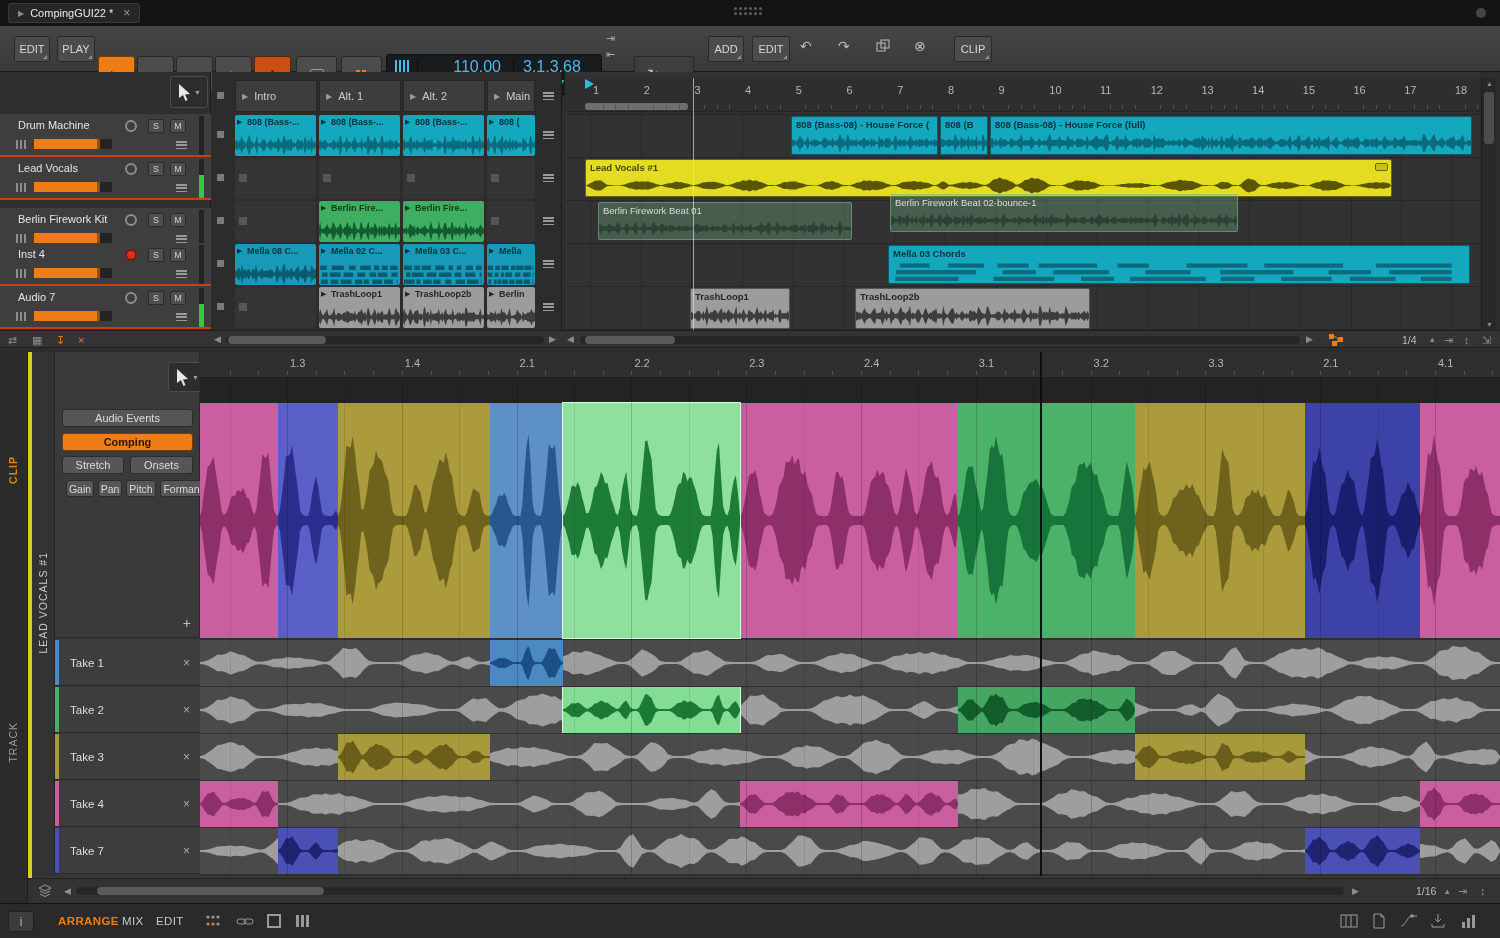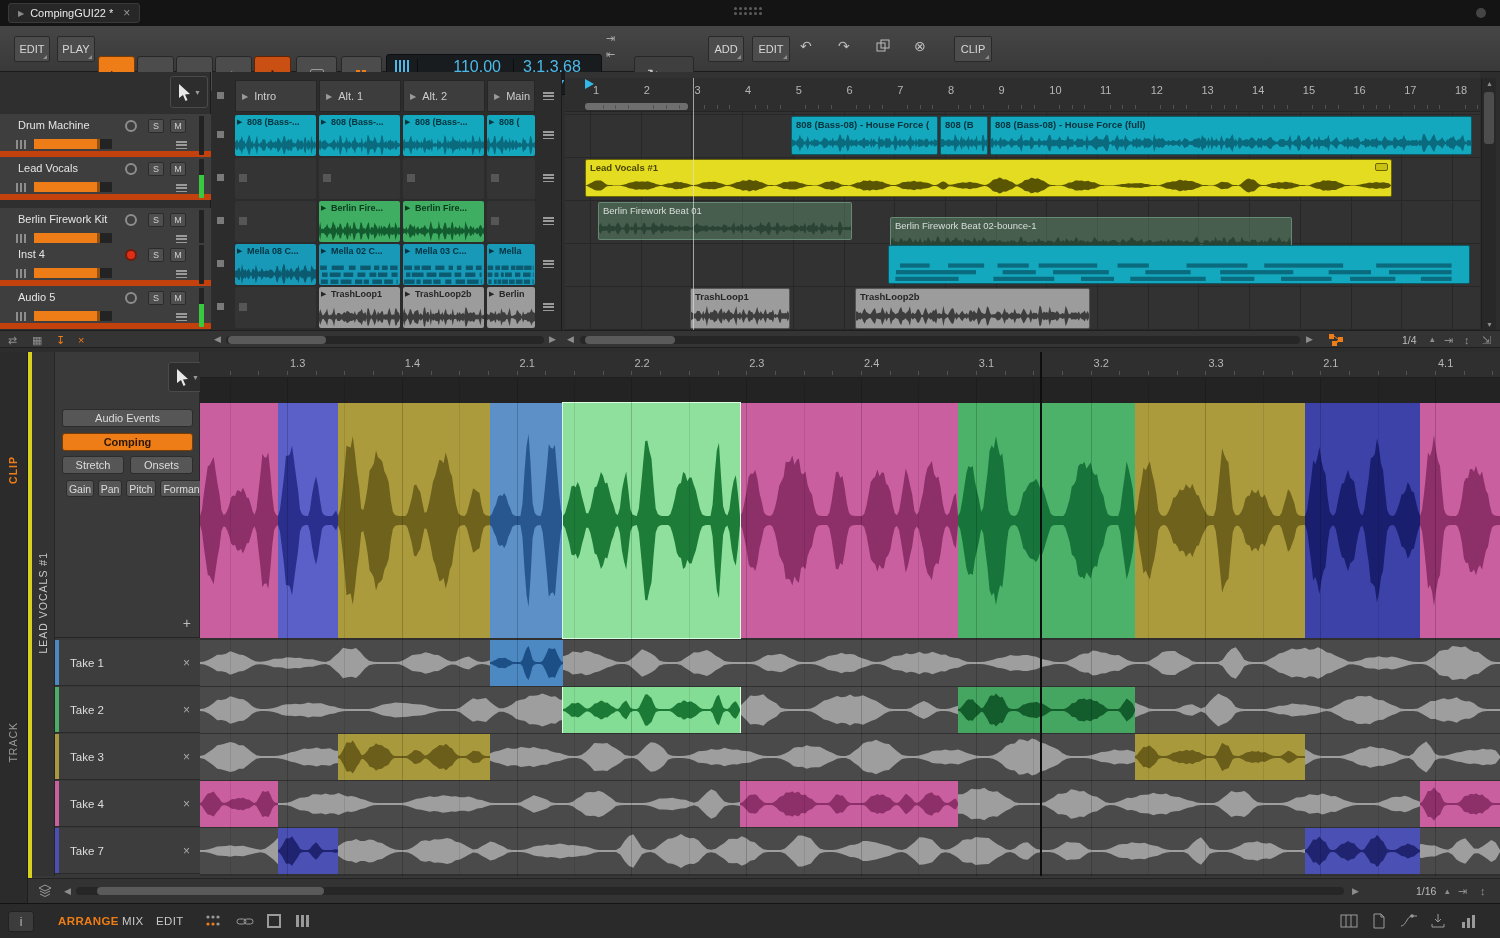--- a/index.html
+++ b/index.html
@@ -33,21 +33,21 @@
   display:flex;align-items:center;justify-content:space-evenly;color:#c0c0c0}
 .ghost{position:absolute;color:#bdbdbd;font-size:14px;display:flex;align-items:center;justify-content:center}
 
 .tpanel{left:0;top:72px;width:211px;height:258px;background:#2f2f2f;border-right:1px solid #1b1b1b}
 .thead-btn{position:absolute;top:82px;height:24px;background:#434343;border:1px solid #262626;border-radius:2px;
   display:flex;align-items:center;justify-content:center;gap:3px}
 .hamb{display:inline-block;width:11px;height:8px;background:repeating-linear-gradient(#9a9a9a 0 1.6px,transparent 1.6px 3.4px)}
 .gridico{display:inline-block;width:11px;height:10px;
   background:conic-gradient(#ef7d17 0 0);-webkit-mask:repeating-linear-gradient(90deg,#000 0 4px,transparent 4px 6px),repeating-linear-gradient(#000 0 4px,transparent 4px 6px);
   background-color:#ef7d17;mask-composite:intersect}
-.trk{position:absolute;left:0;width:211px;height:43px;background:#3e3e3e;border-bottom:6px solid #c2410c}
+.trk{position:absolute;left:0;width:211px;height:43px;background:#3e3e3e;border-bottom:2px solid #c2410c}
 .trk .nm{position:absolute;left:18px;top:5px;color:#e5e5e5;white-space:nowrap}
 .trk .arm{position:absolute;left:125px;top:6px;width:12px;height:12px;border:2px solid #8d8d8d;border-radius:50%}
 .trk .arm.red{background:#df2f17;border-color:#6e1d0d}
 .trk .smb{position:absolute;top:5px;width:16px;height:14px;background:#4f4f4f;border:1px solid #2b2b2b;border-radius:2px;
   color:#cfcfcf;font-size:9px;display:flex;align-items:center;justify-content:center}
 .trk .mini{position:absolute;left:16px;top:26px;width:12px;height:9px;
   background:repeating-linear-gradient(90deg,#8d8d8d 0 2px,transparent 2px 4px)}
 .trk .fader{position:absolute;left:34px;top:25px;width:78px;height:10px;background:#232323;border-radius:1px}
 .trk .fader i{display:block;height:100%;width:66px;background:#ef7d17;border-right:3px solid #94500e}
 .trk .hb{position:absolute;right:24px;top:27px}
@@ -285,21 +285,21 @@
       <span class="smb" style="left:148px">S</span>
       <span class="smb" style="left:170px">M</span>
       <span class="mini"></span>
       <div class="fader">
           <i></i>
         </div>
       <span class="hamb hb"></span>
       <div class="meter"></div>
     </div>
     <div class="trk" style="top:172px">
-      <span class="nm">Audio 5</span>
+      <span class="nm">Audio 7</span>
       <span class="arm"></span>
       <span class="smb" style="left:148px">S</span>
       <span class="smb" style="left:170px">M</span>
       <span class="mini"></span>
       <div class="fader">
           <i></i>
         </div>
       <span class="hamb hb"></span>
       <div class="meter on"></div>
     </div>
@@ -649,28 +649,29 @@
         </svg>
       <span class="abs" style="right:3px;top:3px;width:13px;height:8px;background:#c9c213;border:1px solid #6b6600;border-radius:2px"></span>
       </div>
 
     <div class="tclip" style="left:33px;top:130px;width:254px;height:38px;background:rgba(105,165,125,.38);border-color:rgba(140,190,160,.45);color:#d8ded8">
       <span class="t" style="font-weight:normal">Berlin Firework Beat 01</span>
       <svg class="wf" style="height:15px;bottom:3px" viewBox="0 0 100 30" preserveAspectRatio="none">
           <polygon points="0.00,9.05 0.59,4.02 1.18,9.95 1.76,10.38 2.35,9.97 2.94,11.44 3.53,8.86 4.12,3.28 4.71,9.42 5.29,10.12 5.88,9.53 6.47,12.16 7.06,5.38 7.65,2.44 8.24,8.19 8.82,12.92 9.41,13.71 10.00,12.37 10.59,6.73 11.18,3.03 11.76,7.75 12.35,13.86 12.94,10.42 13.53,12.82 14.12,5.01 14.71,2.40 15.29,12.57 15.88,12.33 16.47,12.37 17.06,11.72 17.65,3.14 18.24,4.70 18.82,11.69 19.41,11.77 20.00,11.72 20.59,12.35 21.18,5.04 21.76,2.18 22.35,8.27 22.94,8.73 23.53,11.72 24.12,11.00 24.71,4.45 25.29,5.00 25.88,10.88 26.47,8.94 27.06,11.24 27.65,11.05 28.24,7.11 28.82,9.26 29.41,9.02 30.00,12.66 30.59,10.91 31.18,12.76 31.76,8.00 32.35,11.19 32.94,12.09 33.53,10.37 34.12,10.02 34.71,10.71 35.29,9.79 35.88,11.45 36.47,13.73 37.06,12.60 37.65,9.29 38.24,7.95 38.82,3.88 39.41,7.63 40.00,9.04 40.59,9.43 41.18,10.58 41.76,9.85 42.35,8.86 42.94,8.49 43.53,12.43 44.12,12.06 44.71,10.40 45.29,9.13 45.88,11.33 46.47,11.39 47.06,10.20 47.65,11.11 48.24,12.57 48.82,11.54 49.41,6.38 50.00,7.50 50.59,8.36 51.18,12.75 51.76,10.49 52.35,13.48 52.94,7.88 53.53,1.91 54.12,12.88 54.71,10.95 55.29,9.09 55.88,11.35 56.47,4.71 57.06,8.96 57.65,13.55 58.24,10.03 58.82,10.82 59.41,11.82 60.00,6.18 60.59,9.72 61.18,13.32 61.76,11.81 62.35,10.83 62.94,9.41 63.53,10.00 64.12,2.08 64.71,8.03 65.29,7.94 65.88,10.82 66.47,8.98 67.06,2.85 67.65,1.92 68.24,11.01 68.82,12.79 69.41,10.45 70.00,11.50 70.59,1.50 71.18,5.05 71.76,10.28 72.35,11.93 72.94,8.75 73.53,7.80 74.12,11.85 74.71,10.37 75.29,13.02 75.88,10.68 76.47,9.25 77.06,10.09 77.65,5.67 78.24,9.20 78.82,8.54 79.41,13.74 80.00,8.77 80.59,10.41 81.18,9.51 81.76,3.45 82.35,13.78 82.94,9.11 83.53,8.13 84.12,9.16 84.71,5.99 85.29,1.56 85.88,10.29 86.47,8.19 87.06,13.74 87.65,11.56 88.24,3.45 88.82,4.44 89.41,10.19 90.00,7.14 90.59,13.23 91.18,10.11 91.76,12.11 92.35,6.09 92.94,11.88 93.53,12.58 94.12,11.68 94.71,13.16 95.29,1.00 95.88,1.98 96.47,11.02 97.06,13.34 97.65,12.15 98.24,11.46 98.82,11.93 99.41,11.82 100.00,10.20 100.00,19.80 99.41,18.18 98.82,18.07 98.24,18.54 97.65,17.85 97.06,16.66 96.47,18.98 95.88,28.02 95.29,29.00 94.71,16.84 94.12,18.32 93.53,17.42 92.94,18.12 92.35,23.91 91.76,17.89 91.18,19.89 90.59,16.77 90.00,22.86 89.41,19.81 88.82,25.56 88.24,26.55 87.65,18.44 87.06,16.26 86.47,21.81 85.88,19.71 85.29,28.44 84.71,24.01 84.12,20.84 83.53,21.87 82.94,20.89 82.35,16.22 81.76,26.55 81.18,20.49 80.59,19.59 80.00,21.23 79.41,16.26 78.82,21.46 78.24,20.80 77.65,24.33 77.06,19.91 76.47,20.75 75.88,19.32 75.29,16.98 74.71,19.63 74.12,18.15 73.53,22.20 72.94,21.25 72.35,18.07 71.76,19.72 71.18,24.95 70.59,28.50 70.00,18.50 69.41,19.55 68.82,17.21 68.24,18.99 67.65,28.08 67.06,27.15 66.47,21.02 65.88,19.18 65.29,22.06 64.71,21.97 64.12,27.92 63.53,20.00 62.94,20.59 62.35,19.17 61.76,18.19 61.18,16.68 60.59,20.28 60.00,23.82 59.41,18.18 58.82,19.18 58.24,19.97 57.65,16.45 57.06,21.04 56.47,25.29 55.88,18.65 55.29,20.91 54.71,19.05 54.12,17.12 53.53,28.09 52.94,22.12 52.35,16.52 51.76,19.51 51.18,17.25 50.59,21.64 50.00,22.50 49.41,23.62 48.82,18.46 48.24,17.43 47.65,18.89 47.06,19.80 46.47,18.61 45.88,18.67 45.29,20.87 44.71,19.60 44.12,17.94 43.53,17.57 42.94,21.51 42.35,21.14 41.76,20.15 41.18,19.42 40.59,20.57 40.00,20.96 39.41,22.37 38.82,26.12 38.24,22.05 37.65,20.71 37.06,17.40 36.47,16.27 35.88,18.55 35.29,20.21 34.71,19.29 34.12,19.98 33.53,19.63 32.94,17.91 32.35,18.81 31.76,22.00 31.18,17.24 30.59,19.09 30.00,17.34 29.41,20.98 28.82,20.74 28.24,22.89 27.65,18.95 27.06,18.76 26.47,21.06 25.88,19.12 25.29,25.00 24.71,25.55 24.12,19.00 23.53,18.28 22.94,21.27 22.35,21.73 21.76,27.82 21.18,24.96 20.59,17.65 20.00,18.28 19.41,18.23 18.82,18.31 18.24,25.30 17.65,26.86 17.06,18.28 16.47,17.63 15.88,17.67 15.29,17.43 14.71,27.60 14.12,24.99 13.53,17.18 12.94,19.58 12.35,16.14 11.76,22.25 11.18,26.97 10.59,23.27 10.00,17.63 9.41,16.29 8.82,17.08 8.24,21.81 7.65,27.56 7.06,24.62 6.47,17.84 5.88,20.47 5.29,19.88 4.71,20.58 4.12,26.72 3.53,21.14 2.94,18.56 2.35,20.03 1.76,19.62 1.18,20.05 0.59,25.98 0.00,20.95 " fill="rgba(25,50,35,.6)"></polygon>
         </svg>
       </div>
-    <div class="tclip" style="left:325px;top:145px;width:402px;height:38px;background:rgba(105,165,125,.38);border-color:rgba(140,190,160,.45);color:#d8ded8">
+    <div class="tclip" style="left:325px;top:122px;width:348px;height:38px;background:rgba(105,165,125,.38);border-color:rgba(140,190,160,.45);color:#d8ded8">
       <span class="t" style="font-weight:normal">Berlin Firework Beat 02-bounce-1</span>
       <svg class="wf" style="height:15px;bottom:3px" viewBox="0 0 100 30" preserveAspectRatio="none">
           <polygon points="0.00,8.96 0.38,2.41 0.77,10.68 1.15,11.10 1.54,11.07 1.92,13.22 2.31,4.91 2.69,4.88 3.08,11.22 3.46,8.43 3.85,11.03 4.23,7.95 4.62,2.75 5.00,5.67 5.38,12.32 5.77,11.18 6.15,6.12 6.54,12.24 6.92,11.34 7.31,4.03 7.69,12.56 8.08,12.98 8.46,6.87 8.85,11.59 9.23,1.66 9.62,6.86 10.00,12.84 10.38,8.18 10.77,10.49 11.15,11.28 11.54,0.94 11.92,1.35 12.31,11.14 12.69,11.30 13.08,11.79 13.46,11.46 13.85,5.73 14.23,2.07 14.62,8.77 15.00,12.44 15.38,7.83 15.77,8.27 16.15,2.14 16.54,5.11 16.92,9.75 17.31,8.03 17.69,11.39 18.08,12.97 18.46,3.36 18.85,9.38 19.23,7.05 19.62,9.61 20.00,9.83 20.38,12.47 20.77,2.44 21.15,6.67 21.54,13.39 21.92,6.34 22.31,10.48 22.69,8.25 23.08,2.02 23.46,5.68 23.85,9.28 24.23,12.39 24.62,9.53 25.00,8.66 25.38,9.56 25.77,7.09 26.15,9.01 26.54,11.80 26.92,9.00 27.31,7.32 27.69,12.03 28.08,11.14 28.46,12.13 28.85,12.61 29.23,9.22 29.62,12.86 30.00,7.63 30.38,10.24 30.77,8.49 31.15,11.68 31.54,13.02 31.92,10.39 32.31,2.58 32.69,1.41 33.08,11.57 33.46,9.01 33.85,11.17 34.23,12.79 34.62,11.94 35.00,10.76 35.38,12.64 35.77,7.83 36.15,11.89 36.54,11.14 36.92,3.60 37.31,8.93 37.69,10.18 38.08,9.38 38.46,12.26 38.85,11.91 39.23,8.48 39.62,9.82 40.00,9.43 40.38,10.67 40.77,13.56 41.15,10.40 41.54,4.66 41.92,2.71 42.31,10.43 42.69,11.16 43.08,7.87 43.46,12.22 43.85,4.55 44.23,8.24 44.62,11.48 45.00,8.23 45.38,9.98 45.77,10.47 46.15,2.46 46.54,3.92 46.92,12.13 47.31,7.20 47.69,9.99 48.08,8.73 48.46,12.00 48.85,11.09 49.23,9.99 49.62,12.23 50.00,12.18 50.38,11.17 50.77,1.48 51.15,4.56 51.54,8.78 51.92,10.91 52.31,10.09 52.69,11.04 53.08,6.31 53.46,10.76 53.85,9.22 54.23,12.98 54.62,10.48 55.00,9.27 55.38,7.57 55.77,8.23 56.15,8.48 56.54,11.68 56.92,12.92 57.31,13.03 57.69,8.02 58.08,5.82 58.46,9.37 58.85,12.39 59.23,9.03 59.62,8.56 60.00,3.20 60.38,3.59 60.77,8.16 61.15,8.87 61.54,11.63 61.92,9.68 62.31,8.83 62.69,5.32 63.08,12.42 63.46,12.31 63.85,10.16 64.23,9.32 64.62,7.60 65.00,8.65 65.38,13.18 65.77,11.60 66.15,11.77 66.54,9.46 66.92,11.27 67.31,8.32 67.69,8.82 68.08,12.15 68.46,9.42 68.85,12.94 69.23,5.40 69.62,8.46 70.00,12.55 70.38,8.11 70.77,8.82 71.15,10.19 71.54,10.98 71.92,7.00 72.31,10.45 72.69,8.24 73.08,12.34 73.46,11.07 73.85,8.69 74.23,10.00 74.62,11.90 75.00,11.65 75.38,12.17 75.77,9.42 76.15,3.70 76.54,1.18 76.92,10.18 77.31,13.62 77.69,13.82 78.08,13.02 78.46,7.52 78.85,8.90 79.23,8.50 79.62,12.27 80.00,10.88 80.38,8.12 80.77,10.97 81.15,1.23 81.54,10.00 81.92,9.02 82.31,7.91 82.69,12.14 83.08,2.96 83.46,3.13 83.85,12.68 84.23,12.66 84.62,7.13 85.00,6.48 85.38,1.79 85.77,3.57 86.15,10.30 86.54,13.16 86.92,10.72 87.31,12.26 87.69,0.96 88.08,8.08 88.46,10.21 88.85,10.49 89.23,10.57 89.62,13.47 90.00,8.44 90.38,6.34 90.77,8.47 91.15,6.95 91.54,13.14 91.92,12.59 92.31,11.54 92.69,6.98 93.08,13.08 93.46,8.75 93.85,12.25 94.23,10.16 94.62,5.13 95.00,2.67 95.38,9.83 95.77,8.45 96.15,11.06 96.54,9.64 96.92,2.17 97.31,5.78 97.69,12.66 98.08,9.48 98.46,11.01 98.85,12.93 99.23,9.76 99.62,2.72 100.00,13.22 100.00,16.78 99.62,27.28 99.23,20.24 98.85,17.07 98.46,18.99 98.08,20.52 97.69,17.34 97.31,24.22 96.92,27.83 96.54,20.36 96.15,18.94 95.77,21.55 95.38,20.17 95.00,27.33 94.62,24.87 94.23,19.84 93.85,17.75 93.46,21.25 93.08,16.92 92.69,23.02 92.31,18.46 91.92,17.41 91.54,16.86 91.15,23.05 90.77,21.53 90.38,23.66 90.00,21.56 89.62,16.53 89.23,19.43 88.85,19.51 88.46,19.79 88.08,21.92 87.69,29.04 87.31,17.74 86.92,19.28 86.54,16.84 86.15,19.70 85.77,26.43 85.38,28.21 85.00,23.52 84.62,22.87 84.23,17.34 83.85,17.32 83.46,26.87 83.08,27.04 82.69,17.86 82.31,22.09 81.92,20.98 81.54,20.00 81.15,28.77 80.77,19.03 80.38,21.88 80.00,19.12 79.62,17.73 79.23,21.50 78.85,21.10 78.46,22.48 78.08,16.98 77.69,16.18 77.31,16.38 76.92,19.82 76.54,28.82 76.15,26.30 75.77,20.58 75.38,17.83 75.00,18.35 74.62,18.10 74.23,20.00 73.85,21.31 73.46,18.93 73.08,17.66 72.69,21.76 72.31,19.55 71.92,23.00 71.54,19.02 71.15,19.81 70.77,21.18 70.38,21.89 70.00,17.45 69.62,21.54 69.23,24.60 68.85,17.06 68.46,20.58 68.08,17.85 67.69,21.18 67.31,21.68 66.92,18.73 66.54,20.54 66.15,18.23 65.77,18.40 65.38,16.82 65.00,21.35 64.62,22.40 64.23,20.68 63.85,19.84 63.46,17.69 63.08,17.58 62.69,24.68 62.31,21.17 61.92,20.32 61.54,18.37 61.15,21.13 60.77,21.84 60.38,26.41 60.00,26.80 59.62,21.44 59.23,20.97 58.85,17.61 58.46,20.63 58.08,24.18 57.69,21.98 57.31,16.97 56.92,17.08 56.54,18.32 56.15,21.52 55.77,21.77 55.38,22.43 55.00,20.73 54.62,19.52 54.23,17.02 53.85,20.78 53.46,19.24 53.08,23.69 52.69,18.96 52.31,19.91 51.92,19.09 51.54,21.22 51.15,25.44 50.77,28.52 50.38,18.83 50.00,17.82 49.62,17.77 49.23,20.01 48.85,18.91 48.46,18.00 48.08,21.27 47.69,20.01 47.31,22.80 46.92,17.87 46.54,26.08 46.15,27.54 45.77,19.53 45.38,20.02 45.00,21.77 44.62,18.52 44.23,21.76 43.85,25.45 43.46,17.78 43.08,22.13 42.69,18.84 42.31,19.57 41.92,27.29 41.54,25.34 41.15,19.60 40.77,16.44 40.38,19.33 40.00,20.57 39.62,20.18 39.23,21.52 38.85,18.09 38.46,17.74 38.08,20.62 37.69,19.82 37.31,21.07 36.92,26.40 36.54,18.86 36.15,18.11 35.77,22.17 35.38,17.36 35.00,19.24 34.62,18.06 34.23,17.21 33.85,18.83 33.46,20.99 33.08,18.43 32.69,28.59 32.31,27.42 31.92,19.61 31.54,16.98 31.15,18.32 30.77,21.51 30.38,19.76 30.00,22.37 29.62,17.14 29.23,20.78 28.85,17.39 28.46,17.87 28.08,18.86 27.69,17.97 27.31,22.68 26.92,21.00 26.54,18.20 26.15,20.99 25.77,22.91 25.38,20.44 25.00,21.34 24.62,20.47 24.23,17.61 23.85,20.72 23.46,24.32 23.08,27.98 22.69,21.75 22.31,19.52 21.92,23.66 21.54,16.61 21.15,23.33 20.77,27.56 20.38,17.53 20.00,20.17 19.62,20.39 19.23,22.95 18.85,20.62 18.46,26.64 18.08,17.03 17.69,18.61 17.31,21.97 16.92,20.25 16.54,24.89 16.15,27.86 15.77,21.73 15.38,22.17 15.00,17.56 14.62,21.23 14.23,27.93 13.85,24.27 13.46,18.54 13.08,18.21 12.69,18.70 12.31,18.86 11.92,28.65 11.54,29.06 11.15,18.72 10.77,19.51 10.38,21.82 10.00,17.16 9.62,23.14 9.23,28.34 8.85,18.41 8.46,23.13 8.08,17.02 7.69,17.44 7.31,25.97 6.92,18.66 6.54,17.76 6.15,23.88 5.77,18.82 5.38,17.68 5.00,24.33 4.62,27.25 4.23,22.05 3.85,18.97 3.46,21.57 3.08,18.78 2.69,25.12 2.31,25.09 1.92,16.78 1.54,18.93 1.15,18.90 0.77,19.32 0.38,27.59 0.00,21.04 " fill="rgba(25,50,35,.6)"></polygon>
         </svg>
       </div>
 
     <div class="tclip" style="left:323px;top:173px;width:582px;height:39px;background:#14a8bf;color:#06333c">
+      <span class="t">Mella 03 Chords</span>
       <svg class="wf" style="height:21px" viewBox="0 0 100 30" preserveAspectRatio="none">
           <rect x="1.9" y="3.5" width="5.1" height="6" fill="#0a6a7e"></rect>
           <rect x="10.2" y="3.5" width="6.2" height="6" fill="#0a6a7e"></rect>
           <rect x="18.7" y="3.5" width="5.4" height="6" fill="#0a6a7e"></rect>
           <rect x="25.8" y="3.5" width="10.1" height="6" fill="#0a6a7e"></rect>
           <rect x="39.4" y="3.5" width="5.4" height="6" fill="#0a6a7e"></rect>
           <rect x="51.3" y="3.5" width="10.5" height="6" fill="#0a6a7e"></rect>
           <rect x="64.7" y="3.5" width="13.6" height="6" fill="#0a6a7e"></rect>
           <rect x="84.0" y="3.5" width="13.0" height="6" fill="#0a6a7e"></rect>
           <rect x="1.2" y="13.0" width="13.8" height="6" fill="#0a6a7e"></rect>

